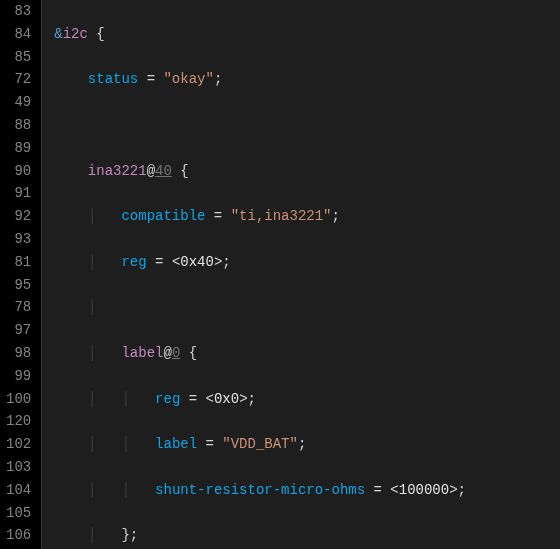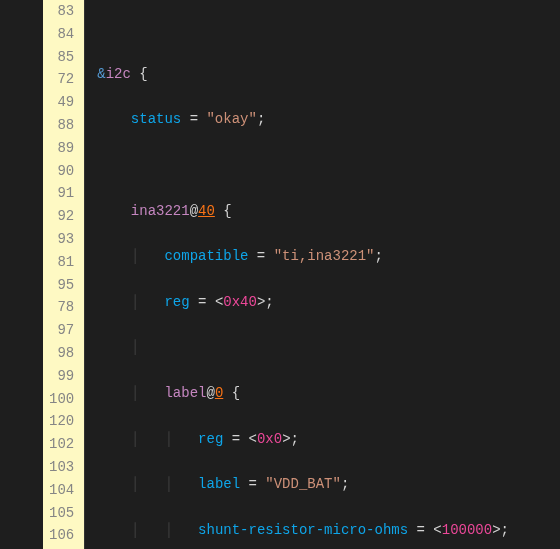--- a/index.html
+++ b/index.html
@@ -18,44 +18,42 @@
     overflow: hidden;
     box-sizing: border-box;
   }
   .gutter {
     flex: 0 0 auto;
     text-align: right;
     padding: 0 10px 0 6px;
     color: #858585;
     user-select: none;
     border-right: 1px solid #333;
-    background: #fef9c3;
-    margin-left: 43px;
+    background: #000000;
   }
   .code {
     flex: 1 1 auto;
     padding-left: 12px;
     white-space: pre;
     position: relative;
-    margin-top: 40px;
   }
   .ln { height: 22.8px; }
   .row { height: 22.8px; display: block; }
 
   .c-amp   { color: #569cd6; }  
   .c-ident { color: #c586c0; }  
   .c-brace { color: #d4d4d4; }
   .c-prop  { color: #0ea5e9; }  
   .c-op    { color: #d4d4d4; }
   .c-str   { color: #ce9178; }
   .c-ang   { color: #d4d4d4; }  
-  .c-num   { color: #ec4899; }
+  .c-num   { color: #e5e5e5; }
   .c-punct { color: #d4d4d4; }
   .c-at    { color: #d4d4d4; }
-  .c-nodeaddr { color: #f97316; text-decoration: underline; }
+  .c-nodeaddr { color: #737373; text-decoration: underline; }
 
   .guide {
     color: #404040;
   }
 </style>
 </head>
 <body>
 
 <div class="editor">
   <div class="gutter" id="gutter">

